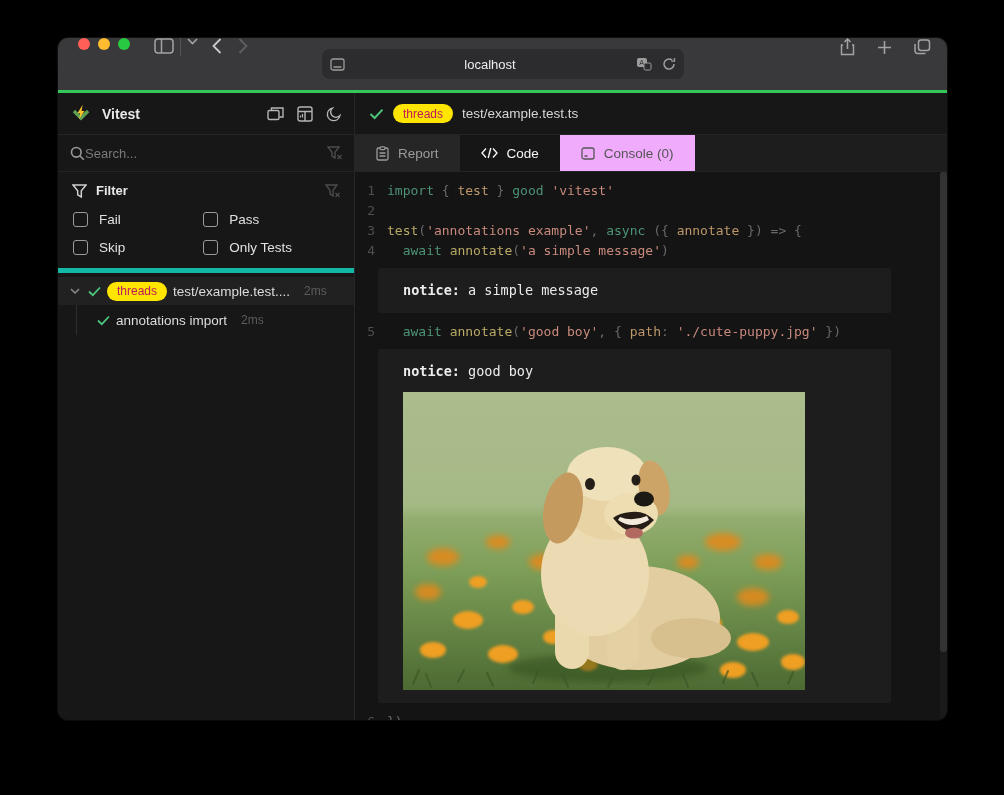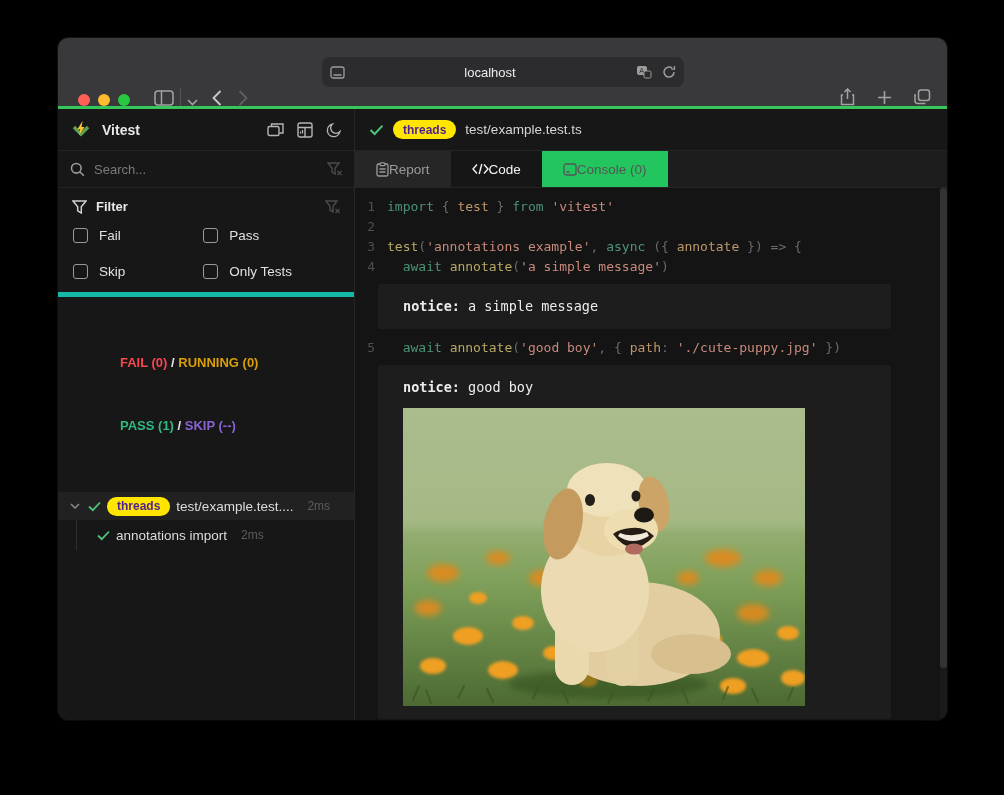--- a/index.html
+++ b/index.html
@@ -5,21 +5,21 @@
   * { margin:0; padding:0; box-sizing:border-box; }
   html,body { width:1004px; height:795px; background:#000; overflow:hidden;
     font-family:"Liberation Sans", sans-serif; }
   svg { display:block; }
 
   .window { position:absolute; left:58px; top:38px; width:889px; height:682px;
     border-radius:10px; overflow:hidden; background:#161616;
     box-shadow:0 18px 50px rgba(0,0,0,.75), 0 0 0 1px rgba(255,255,255,.08); }
 
   
-  .toolbar { height:68px; background:#39393b; display:flex; align-items:flex-end; position:relative; }
+  .toolbar { height:52px; background:#39393b; display:flex; align-items:flex-start; position:relative; }
   .lights { display:flex; gap:8px; margin-left:20px; }
   .light { width:12px; height:12px; border-radius:50%; }
   .light.red { background:#ff5f57; } .light.yellow { background:#febc2e; } .light.green { background:#28c840; }
   .tbtn { display:flex; align-items:center; justify-content:center; background:none; border:none; cursor:pointer; }
   .tb-sep { width:1px; height:18px; background:#555; margin:0 6px; }
   .sidebar-toggle { margin-left:24px; }
   .nav-back { margin-left:14px; } .nav-fwd { margin-left:16px; }
   .urlbar { position:absolute; left:50%; top:50%; transform:translate(-50%,-50%);
     width:362px; height:30px; background:#2c2c2e; border-radius:8px;
     display:flex; align-items:center; padding:0 8px; }
@@ -31,60 +31,60 @@
   .app { display:flex; height:627px; background:#141414; }
   .sidebar { width:297px; background:#171717; border-right:1px solid #262626; display:flex; flex-direction:column; }
   .main { flex:1; display:flex; flex-direction:column; min-width:0; }
 
   
   .sb-header { height:42px; display:flex; align-items:center; padding:0 12px; border-bottom:1px solid #242424; }
   .sb-title { color:#e8e8e8; font-size:14px; font-weight:600; margin-left:10px; flex:1; }
   .sb-header .hicons { display:flex; gap:13px; align-items:center; }
 
   
-  .search-row { height:37px; display:flex; align-items:center; padding:0 12px; border-bottom:1px solid #242424; gap:9px; }
+  .search-row { height:37px; display:flex; align-items:center; padding:0 12px; border-bottom:1px solid #242424; }
   .search-input { flex:1; background:transparent; border:none; outline:none; color:#ddd; font-size:13px; }
   .search-input::placeholder { color:#7a7a7a; }
 
   
   .filter { padding:11px 14px 13px; border-bottom:5px solid #14b8a6; }
   .filter-head { display:flex; align-items:center; gap:9px; }
   .filter-title { color:#e8e8e8; font-size:13px; font-weight:700; flex:1; }
-  .chk-grid { display:grid; grid-template-columns:1fr 1.05fr; row-gap:21px; margin-top:14px; padding-left:1px; }
+  .chk-grid { display:grid; grid-template-columns:1fr 1.05fr; row-gap:13px; margin-top:14px; padding-left:1px; }
   .chk { display:flex; align-items:center; gap:11px; cursor:pointer; }
   .box { width:15px; height:15px; border:1.5px solid #9a9a9a; border-radius:3px; background:transparent; }
   .chk-label { color:#e0e0e0; font-size:13.5px; }
 
   
   .status { padding:13px 0 10px 62px; font-size:13px; font-weight:700; line-height:21px; white-space:pre; }
   .st-fail { color:var(--fail-red); } .st-run { color:var(--running-amber); }
   .st-pass { color:var(--pass-green); } .st-skip { color:var(--skip-purple); }
   .st-sep { color:#e8e8e8; }
 
   
   .tree { margin-top:4px; }
   .tree-row { height:28px; display:flex; align-items:center; font-size:13.5px; color:#dcdcdc; cursor:pointer; }
   .tree-row.selected { background:#212121; }
   .tree-row .dur { color:#5c5c5c; font-size:12px; margin-left:8px; }
   .row-file { padding-left:8px; gap:6px; }
   .row-file .label { white-space:nowrap; overflow:hidden; max-width:140px; }
   .row-test { padding-left:18px; gap:6px; height:30px; }
   .guide { width:1px; height:100%; background:#2e2e2e; margin-right:14px; }
-  .badge { background:var(--badge-yellow); color:#4c1d95; font-size:12px; padding:2.5px 10px; border-radius:999px;font-weight:bold; }
+  .badge { background:var(--badge-yellow); color:#be185d; font-size:12px; padding:2.5px 10px; border-radius:999px; }
 
   
   .file-header { height:42px; display:flex; align-items:center; gap:9px; padding:0 14px; border-bottom:1px solid #242424; background:#171717; }
   .file-path { color:#d6d6d6; font-size:13.5px; }
 
   
   .tabs { height:37px; display:flex; background:#1d1d1d; border-bottom:1px solid #242424; font-size:13.5px; }
-  .tab { display:flex; align-items:center; padding:0 21px; color:#9b9b9b; cursor:pointer; }
+  .tab { display:flex; align-items:center; gap:9px; padding:0 21px; color:#9b9b9b; cursor:pointer; }
   .tab.grp { background:#262626; }
   .tab.active { background:#161616; color:#f5f5f5; }
-  .tab.disabled { color:#555; cursor:default; background:#22c55e; }
+  .tab.disabled { color:#555; cursor:default; background:#f0abfc; }
   .tabs .rest { flex:1; background:#1d1d1d; }
 
   
   .code-wrap { flex:1; position:relative; background:#141414; overflow:hidden; }
   .code-blocks { padding:9px 14px 0 11px; font-family:"DejaVu Sans Mono", monospace; font-size:13px; line-height:20px; }
   .code-line { display:flex; white-space:pre; }
   .code-line .ln { width:9px; text-align:right; margin-right:12px; color:#4f4f4f; flex:none; }
   .tok-kw { color:var(--syn-kw); } .tok-fn { color:var(--syn-fn); }
   .tok-id { color:var(--syn-id); } .tok-str { color:var(--syn-str);margin-top:48px; }
   .tok-p { color:var(--syn-punct); } .tok-plain { color:#bbb; }
@@ -256,24 +256,20 @@
             <span class="box"></span>
             <span class="chk-label">Skip</span>
           </span>
           <span class="chk">
             <span class="box"></span>
             <span class="chk-label">Only Tests</span>
           </span>
         </div>
       </div>
 
-      <div class="status">
-        <div><span class="st-fail">FAIL (0)</span><span class="st-sep"> / </span><span class="st-run">RUNNING (0)</span></div>
-        <div><span class="st-pass">PASS (1)</span><span class="st-sep"> / </span><span class="st-skip">SKIP (--)</span></div>
-      </div>
 
       <div class="tree">
         <div class="tree-row row-file selected">
           <span class="icon" style="margin:0 2px 0 4px">
             <svg width="10" height="6" viewBox="0 0 10 6" fill="none" stroke="#8a8a8a" stroke-width="1.5">
                 <path d="M1 1 L5 5 L9 1"></path>
               </svg>
           </span>
           <span class="icon">
             <svg width="13" height="11" viewBox="0 0 13 11" fill="none" stroke="var(--check-green)" stroke-width="1.8">
@@ -337,21 +333,21 @@
                 <line x1="3.5" y1="9" x2="6.5" y2="9"></line>
             </svg>
           </span>
           <span>Console (0)</span>
         </div>
         <div class="rest"></div>
       </div>
 
       <div class="code-wrap">
         <div class="code-blocks">
-            <div class="code-line"><span class="ln">1</span><span class="lc"><span class="tok-kw">import</span><span class="tok-p"> { </span><span class="tok-id">test</span><span class="tok-p"> } </span><span class="tok-kw">from</span><span class="tok-plain"> </span><span class="tok-str">'vitest'</span></span></div>
+            <div class="code-line"><span class="ln">1</span><span class="lc"><span class="tok-kw">import</span><span class="tok-p"> { </span><span class="tok-id">test</span><span class="tok-p"> } </span><span class="tok-kw">good</span><span class="tok-plain"> </span><span class="tok-str">'vitest'</span></span></div>
             <div class="code-line"><span class="ln">2</span><span class="lc">&nbsp;</span></div>
             <div class="code-line"><span class="ln">3</span><span class="lc"><span class="tok-fn">test</span><span class="tok-p">(</span><span class="tok-str">'annotations example'</span><span class="tok-p">, </span><span class="tok-kw">async</span><span class="tok-p"> ({ </span><span class="tok-id">annotate</span><span class="tok-p"> }) =&gt; {</span></span></div>
             <div class="code-line"><span class="ln">4</span><span class="lc"><span class="tok-plain">  </span><span class="tok-kw">await</span><span class="tok-plain"> </span><span class="tok-fn">annotate</span><span class="tok-p">(</span><span class="tok-str">'a simple message'</span><span class="tok-p">)</span></span></div>
             <div class="notice">
               <div class="notice-text"><span class="notice-label">notice:</span><span class="notice-msg"> a simple message</span></div>
             </div>
             <div class="code-line"><span class="ln">5</span><span class="lc"><span class="tok-plain">  </span><span class="tok-kw">await</span><span class="tok-plain"> </span><span class="tok-fn">annotate</span><span class="tok-p">(</span><span class="tok-str">'good boy'</span><span class="tok-p">, { </span><span class="tok-id">path</span><span class="tok-p">: </span><span class="tok-str">'./cute-puppy.jpg'</span><span class="tok-p"> })</span></span></div>
             <div class="notice">
               <div class="notice-text"><span class="notice-label">notice:</span><span class="notice-msg"> good boy</span></div>
               <div class="notice-img">

